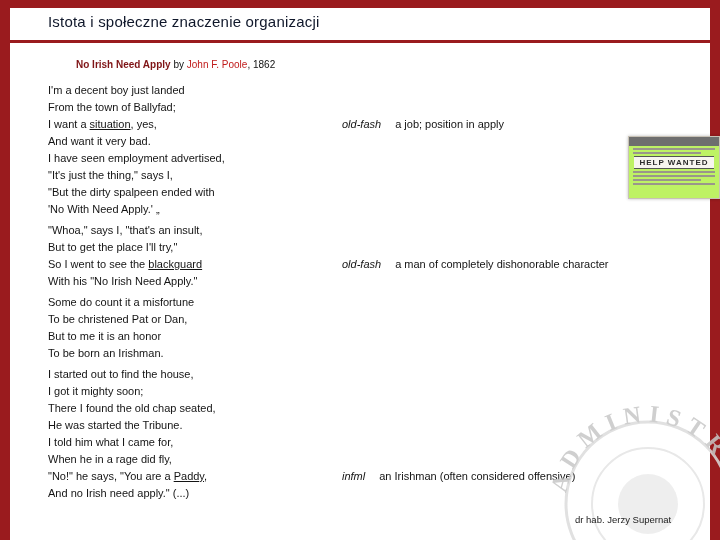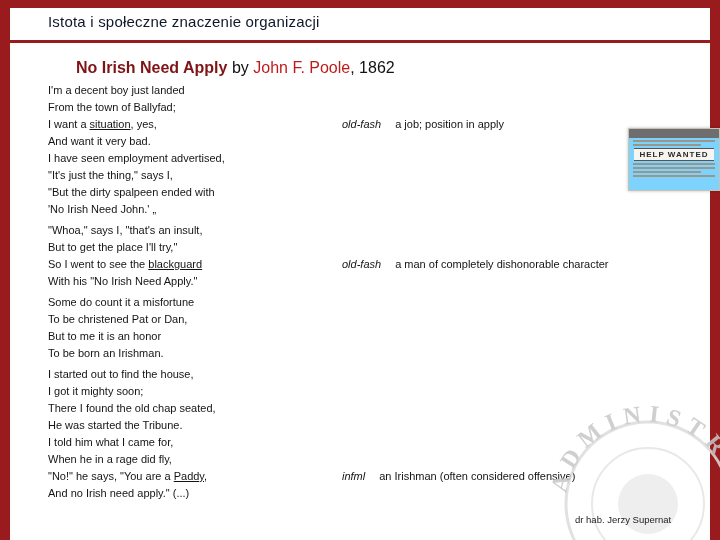--- a/index.html
+++ b/index.html
@@ -7,33 +7,33 @@
     position:relative;width:720px;height:540px;background:#ffffff;
     overflow:hidden;font-family:"Liberation Sans", sans-serif;color:#111;
   }
   .bar-top{position:absolute;top:0;left:0;width:720px;height:8px;background:#9a1b1e;}
   .bar-left{position:absolute;top:0;left:0;width:10px;height:540px;background:#9a1b1e;}
   .bar-right{position:absolute;top:0;right:0;width:10px;height:540px;background:#9a1b1e;}
   .header-rule{position:absolute;top:40px;left:0;width:720px;height:3px;background:#9a1b1e;}
   .header-title{
     position:absolute;top:13px;left:48px;font-size:15px;color:#0f172a;letter-spacing:.2px;
   }
-  .work-title{position:absolute;top:59px;left:48px;font-size:16px;color:#111;padding-left:28px;}
+  .work-title{position:absolute;top:59px;left:48px;font-size:10px;color:#111;padding-left:28px;}
   .work-title .work{font-weight:bold;color:#7f1416;}
   .work-title .author{color:#c01b1b;}
   .poem{position:absolute;top:82px;left:48px;font-size:11px;line-height:17px;color:#141414;width:640px;}
   .stanza{margin:0 0 4px 0;}
   .pline{position:relative;white-space:nowrap;}
   .uword{text-decoration:underline;}
   .annot{position:absolute;left:294px;top:0;white-space:nowrap;color:#141414;}
   .annot .alabel{font-style:italic;margin-right:14px;}
   
   .clip{
-    position:absolute;left:628px;top:128px;width:90px;height:61px;
-    background:#7dd3fc;border:1px solid #c8c2b6;box-shadow:0 0 3px rgba(0,0,0,.25);
+    position:absolute;left:628px;top:136px;width:90px;height:61px;
+    background:#bef264;border:1px solid #c8c2b6;box-shadow:0 0 3px rgba(0,0,0,.25);
     overflow:hidden;
   }
   .clip .strip{height:9px;background:#6e6e6e;margin:0 0 2px 0;}
   .clip .tiny{height:2px;background:#9a968c;margin:2px 4px;}
   .clip .tiny.short{margin-right:18px;}
   .clip .head{
     margin:2px 5px;border-top:1px solid #555;border-bottom:1px solid #555;
     font-size:8px;font-weight:bold;text-align:center;letter-spacing:1px;color:#2b2b2b;
     padding:1px 0;background:#f7f5ef;
   }
@@ -67,21 +67,21 @@
       <div class="pline">
         <span>I want a </span><span class="uword">situation</span><span>, yes,</span>
         <span class="annot">
           <span class="alabel">old-fash</span><span>a job; position in apply</span>
         </span>
       </div>
       <div class="pline">And want it very bad.</div>
       <div class="pline">I have seen employment advertised,</div>
       <div class="pline">"It's just the thing," says I,</div>
       <div class="pline">"But the dirty spalpeen ended with</div>
-      <div class="pline">'No Irish Need John.' „</div>
+      <div class="pline">'No With Need Apply.' „</div>
     </div>
 
     <div class="stanza">
       <div class="pline">"Whoa," says I, "that's an insult,</div>
       <div class="pline">But to get the place I'll try,"</div>
       <div class="pline">
         <span>So I went to see the </span><span class="uword">blackguard</span><span></span>
         <span class="annot">
           <span class="alabel">old-fash</span><span>a man of completely dishonorable character</span>
         </span>

